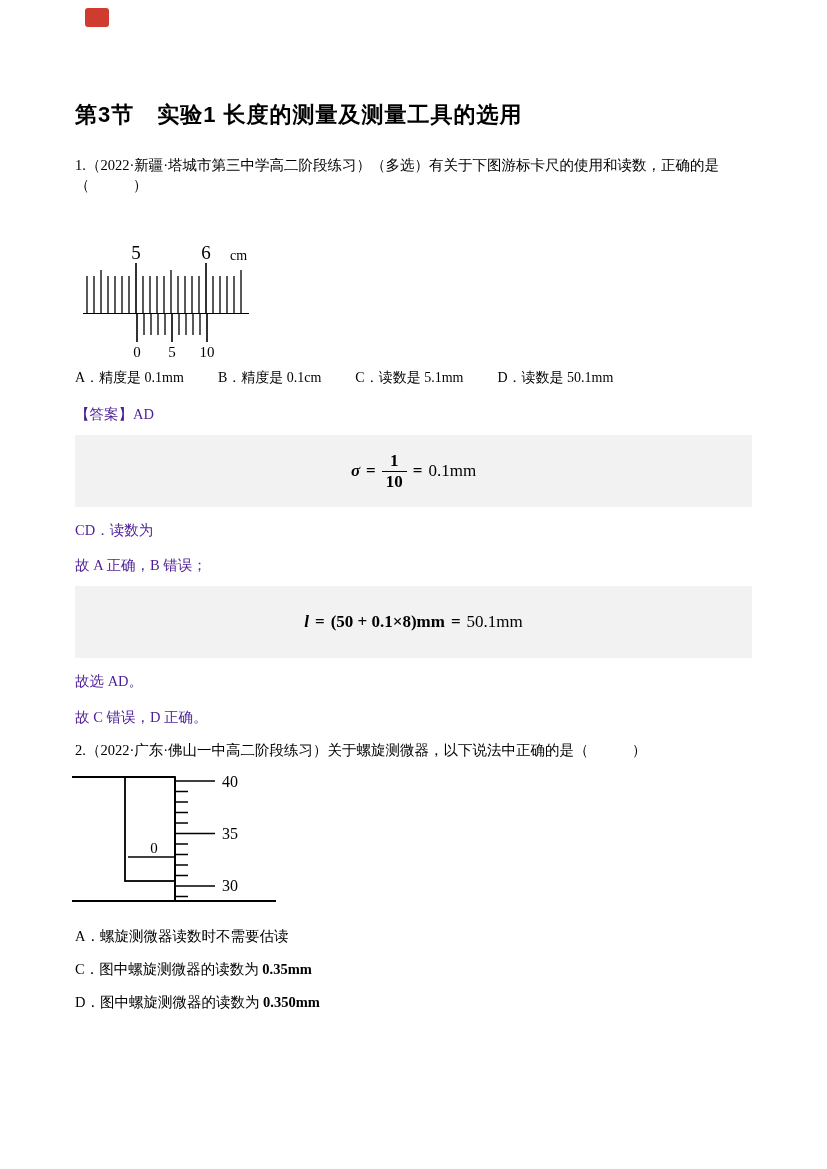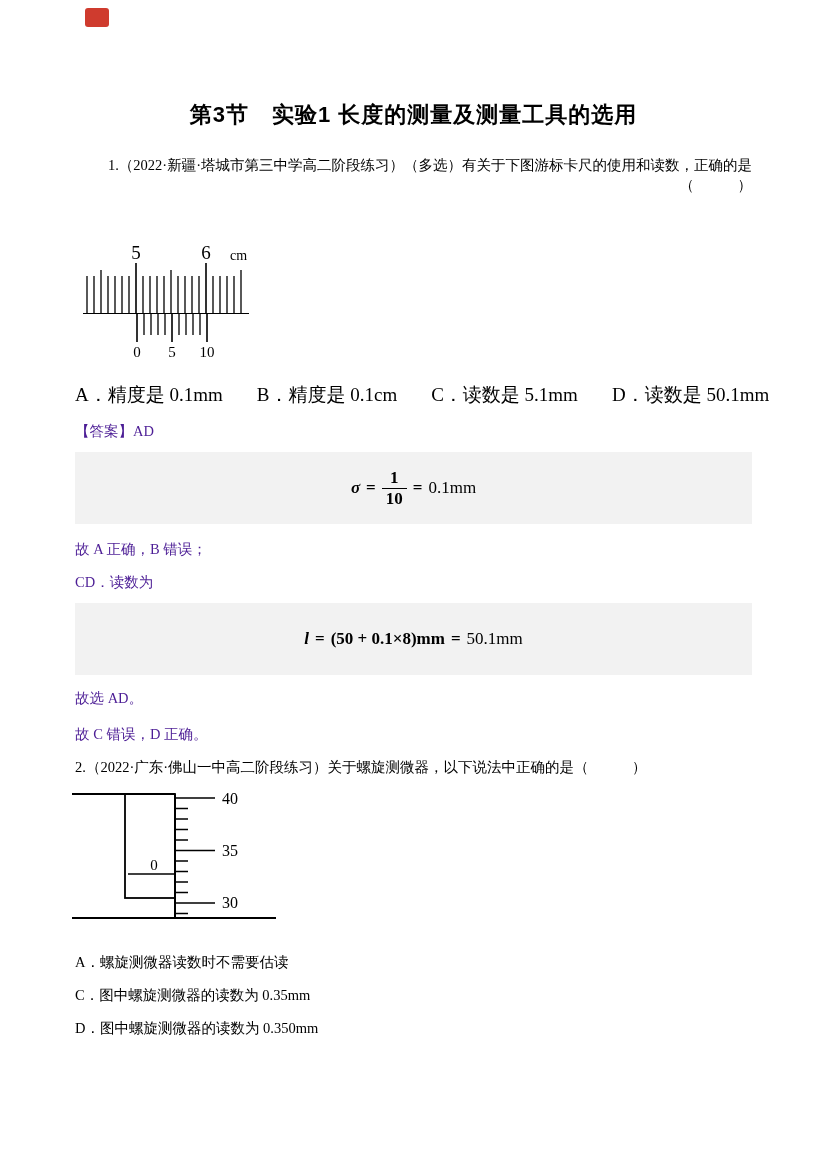--- a/index.html
+++ b/index.html
@@ -5,42 +5,42 @@
   * { margin:0; padding:0; box-sizing:border-box; }
   html,body { width:827px; height:1169px; }
   body {
     background:#ffffff; color:#000;
     font-family:"Liberation Serif","DejaVu Serif",serif;
     overflow:hidden; position:relative;
   }
   .logo { position:absolute; left:85px; top:8px; width:24px; height:19px;
           background:#cf3b2e; border-radius:3px; }
   .content { padding:0 75px; }
-  .title { margin-top:100px; text-align:center;
+  .title { margin-top:100px; text-align:left;
            font-family:"Liberation Sans","DejaVu Sans",sans-serif;
            font-weight:bold; font-size:22px; letter-spacing:1px; }
   .line { font-size:14.5px; line-height:20px; margin-top:13px; }
   .red { color:#4c1d95; }
-  .stem1 { margin-top:25px;text-align:right; }
+  .stem1 { margin-top:25px; }
   .caliper { display:block; margin:48px 0 0 8px; }
   .micro { display:block; margin:8px 0 0 -5px; }
-  .optrow { display:flex; margin-top:17px; font-size:19px; line-height:20px; }
+  .optrow { display:flex; font-size:14px; line-height:20px; }
   .optrow span { margin-right:34px; white-space:nowrap; }
   .fbox { background:#f2f2f2; margin-top:11px; padding:16px 0;
           display:flex; justify-content:center; align-items:center;
           font-size:17px; font-weight:600; }
   .fbox2 { padding:26px 0; }
   .frm { display:inline-flex; align-items:center; }
   .frm i { font-style:italic; }
   .op { margin:0 6px; }
   .frac { display:inline-flex; flex-direction:column; align-items:center;
           line-height:1.15; font-style:normal; }
   .frac .den { border-top:1.4px solid #000; padding:0 4px; }
   .res { font-weight:400; }
-  .qopt b { font-weight:400; }
+  .qopt b { font-weight:700; }
   svg { overflow:visible; }
   .dline { stroke:#000; fill:none; }
 </style>
 </head>
 <body>
 
 <div class="logo"></div>
 
 <div class="content">
 
@@ -85,22 +85,22 @@
       <span class="op">=</span>
       <span class="frac">
         <span class="num">1</span>
         <span class="den">10</span>
       </span>
       <span class="op">=</span>
       <span class="res">0.1mm</span>
     </span>
   </div>
 
+  <div class="line red">CD．读数为</div>
   <div class="line red" style="margin-top:15px">故 A 正确，B 错误；</div>
-  <div class="line red">CD．读数为</div>
 
   <div class="fbox fbox2">
     <span class="frm">
       <i>l</i>
       <span class="op">=</span>
       <span>(50 + 0.1×8)mm</span>
       <span class="op">=</span>
       <span class="res">50.1mm</span>
     </span>
   </div>
@@ -124,21 +124,21 @@
 
     <path class="dline" stroke-width="1.3" d="M105 23.5H118 M105 34H118 M105 44.5H118 M105 55H118 M105 76H118 M105 86.5H118 M105 97H118 M105 107.5H118 M105 128.5H118"></path>
 
     <path class="dline" stroke-width="1.5" d="M105 13H145 M105 65.5H145 M105 118H145"></path>
 
     <text x="152" y="19" font-size="16" text-anchor="start" font-family="Liberation Serif, serif">40</text>
     <text x="152" y="71" font-size="16" text-anchor="start" font-family="Liberation Serif, serif">35</text>
     <text x="152" y="123" font-size="16" text-anchor="start" font-family="Liberation Serif, serif">30</text>
   </svg>
 
-  <div class="line qopt" style="margin-top:27px">
+  <div class="line qopt" style="margin-top:18px">
     <span>A．螺旋测微器读数时不需要估读</span><b></b>
   </div>
   <div class="line qopt">
     <span>C．图中螺旋测微器的读数为 </span><b>0.35mm</b>
   </div>
   <div class="line qopt">
     <span>D．图中螺旋测微器的读数为 </span><b>0.350mm</b>
   </div>
 
 </div>

